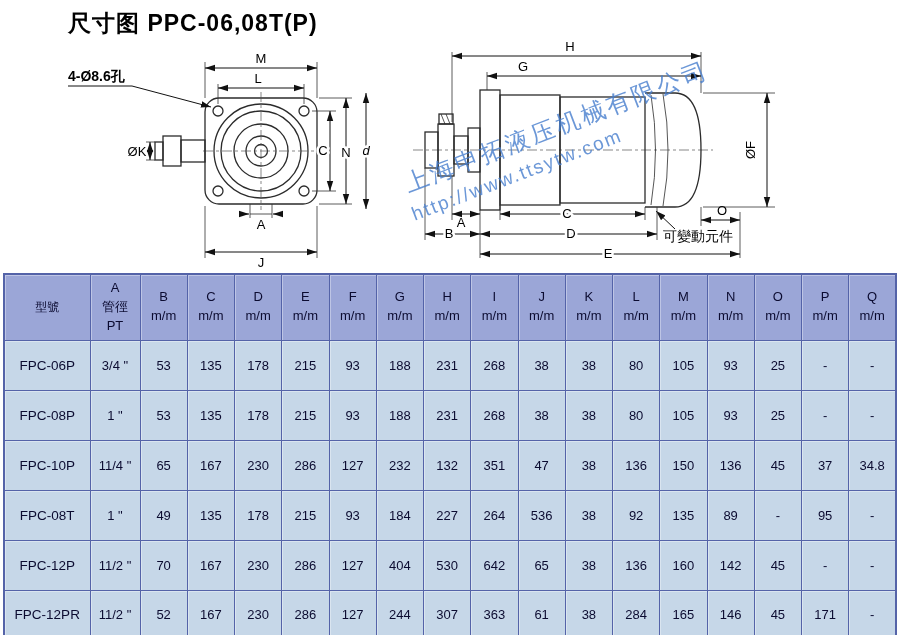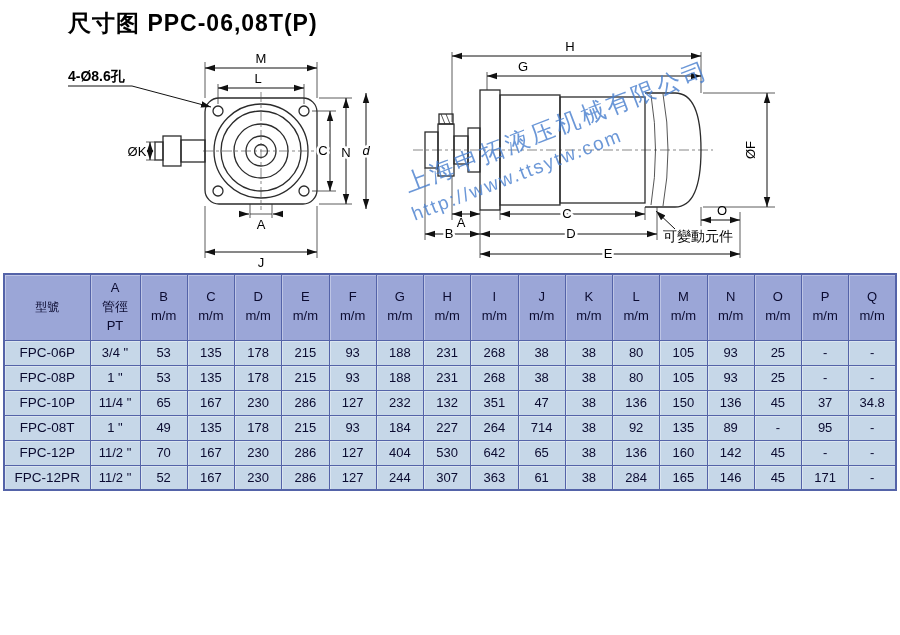--- a/index.html
+++ b/index.html
@@ -32,21 +32,21 @@
   .dim-table { width:894px; margin:0 3px; border-collapse:collapse; table-layout:fixed;
                background:var(--row-bg,#c6d7e8); border:2px solid var(--grid,#5463a8); }
   .dim-table th, .dim-table td {
       border:1px solid var(--grid,#5463a8); text-align:center; vertical-align:middle;
       font-size:13px; color:var(--cell-text,#0b0b30); padding:0;
       box-shadow:inset 1px 1px 0 rgba(255,255,255,.35);
       overflow:hidden; }
   .dim-table thead th { background:var(--header-bg,#9ba6d7); height:66px;
       font-weight:normal; font-size:13px; line-height:1.45; }
   .dim-table thead th.model-col { font-size:12px; }
-  .dim-table tbody tr { height:25px; background:var(--row-bg,#c6d7e8); }
+  .dim-table tbody tr { height:50px; background:var(--row-bg,#c6d7e8); }
   .dim-table td.model-cell { font-size:13.5px; }
 </style>
 </head>
 <body>
 
 <div class="drawing-area">
 
   <div class="page-title">尺寸图 PPC-06,08T(P)</div>
 
   <svg class="drawing" style="left:60px; top:26px;" width="340" height="246" viewBox="0 0 340 246">
@@ -316,21 +316,21 @@
         <td class="model-cell">FPC-08T</td>
         <td>1 "</td>
         <td>49</td>
         <td>135</td>
         <td>178</td>
         <td>215</td>
         <td>93</td>
         <td>184</td>
         <td>227</td>
         <td>264</td>
-        <td>714</td>
+        <td>536</td>
         <td>38</td>
         <td>92</td>
         <td>135</td>
         <td>89</td>
         <td>-</td>
         <td>95</td>
         <td>-</td>
       </tr>
       <tr>
         <td class="model-cell">FPC-12P</td>

